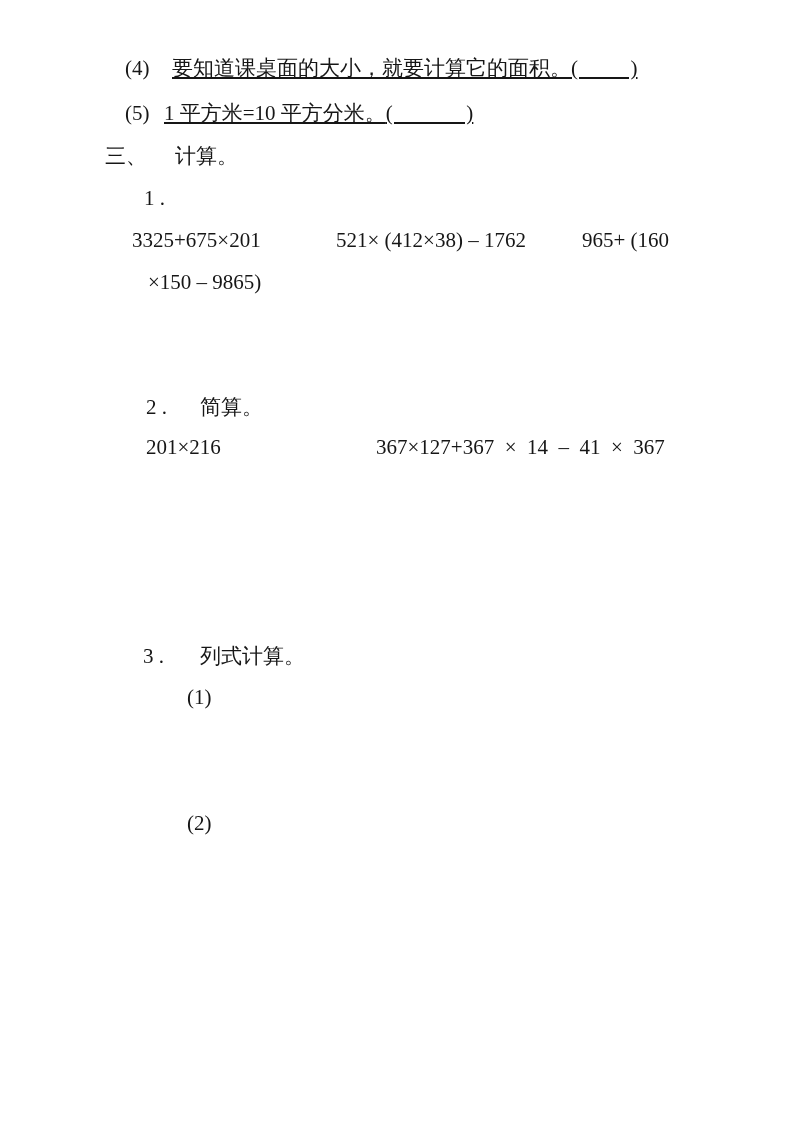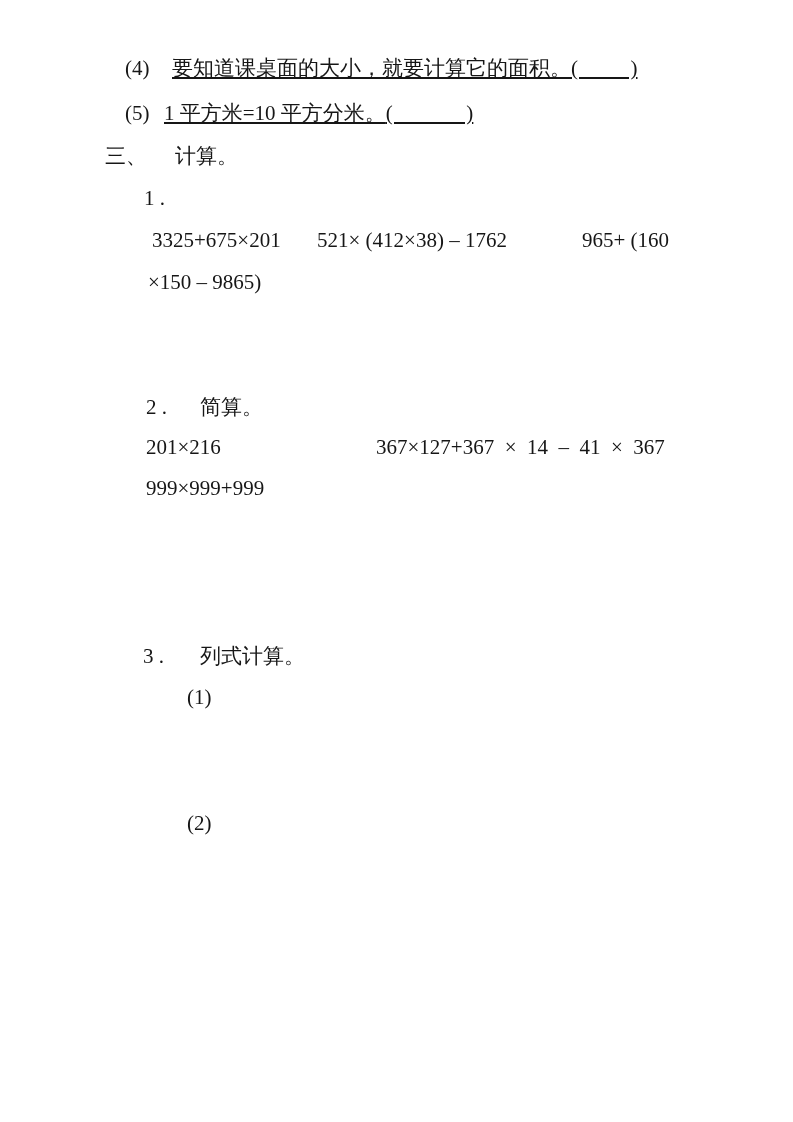--- a/index.html
+++ b/index.html
@@ -52,42 +52,39 @@
   <div class="line" style="top:141px">
     <span class="seg" style="left:105px">三、</span>
     <span class="seg" style="left:175px">计算。</span>
   </div>
 
   <div class="line" style="top:183px">
     <span class="seg" style="left:144px">1 .</span>
   </div>
 
   <div class="line" style="top:225px">
-    <span class="seg" style="left:152px">3325+675×201</span>
-    <span class="seg" style="left:317px">521× (412×38) – 1762</span>
+    <span class="seg" style="left:132px">3325+675×201</span>
+    <span class="seg" style="left:336px">521× (412×38) – 1762</span>
     <span class="seg" style="left:582px">965+ (160</span>
   </div>
 
   <div class="line" style="top:267px">
     <span class="seg" style="left:148px">×150 – 9865)</span>
   </div>
 
   <div class="line" style="top:392px">
     <span class="seg" style="left:146px">2 .</span>
     <span class="seg" style="left:200px">简算。</span>
   </div>
 
   <div class="line" style="top:432px">
     <span class="seg" style="left:146px">201×216</span>
     <span class="seg" style="left:376px">367×127+367  ×  14  –  41  ×  367</span>
   </div>
 
-  <div class="line" style="top:473px">
-    <span class="seg" style="left:146px">999×999+999</span>
-  </div>
 
   <div class="line" style="top:641px">
     <span class="seg" style="left:143px">3 .</span>
     <span class="seg" style="left:200px">列式计算。</span>
   </div>
 
   <div class="line" style="top:682px">
     <span class="seg" style="left:187px">(1)</span>
   </div>
 

